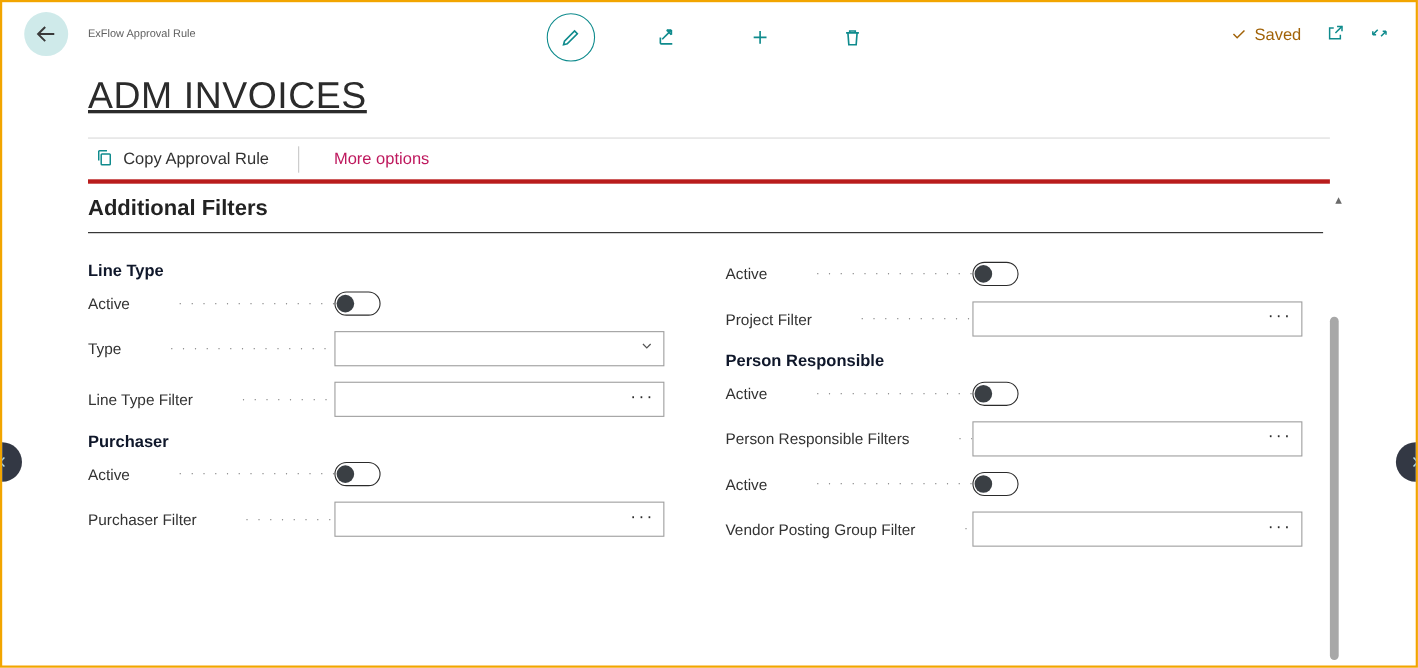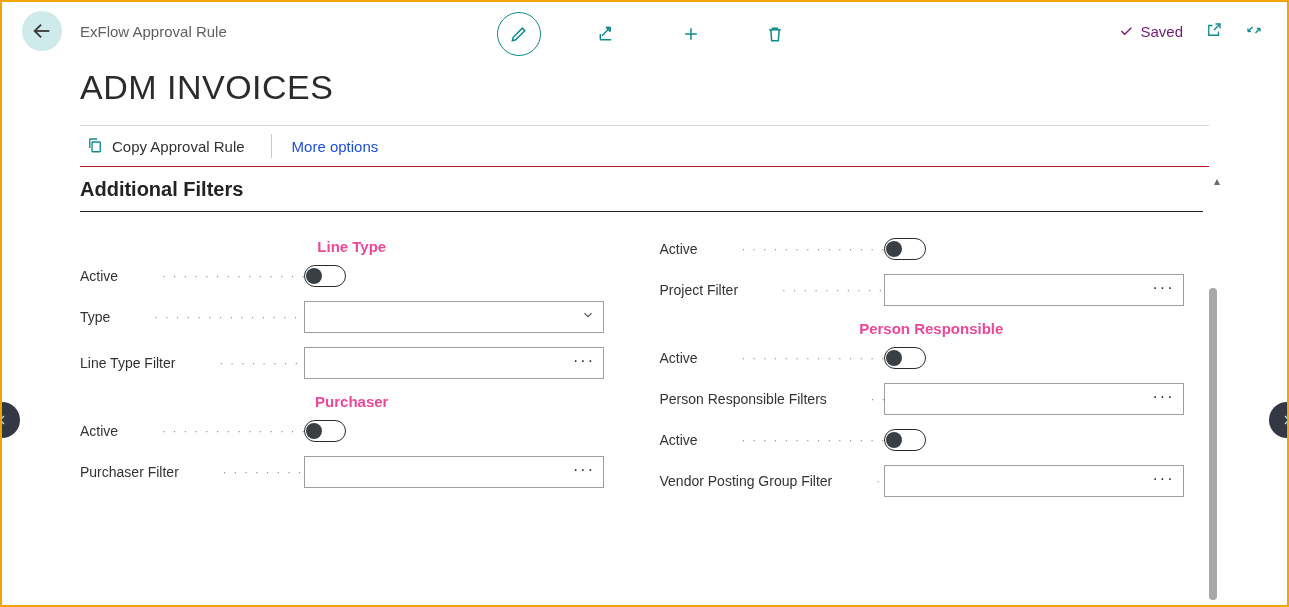--- a/index.html
+++ b/index.html
@@ -5,55 +5,55 @@
   * { box-sizing: border-box; }
   html, body { margin:0; padding:0; }
   body { font-family: "Segoe UI", Arial, sans-serif; font-size:14px; color:#212121;
          width:1289px; height:607px; border:2px solid #F2A500; background:#fff; position:relative; overflow:hidden; }
 
   
   .topbar { display:flex; align-items:center; height:58px; padding:0 24px 0 20px; }
   .back-btn { width:40px; height:40px; border-radius:50%; background:#cfeaea;
               display:flex; align-items:center; justify-content:center; cursor:pointer; color:#3a3a3a; }
   .back-btn svg { width:22px; height:22px; }
-  .crumb { margin-left:18px; color:#606060; font-size:15px; }
+  .crumb { margin-left:18px; color:#606060; font-size:10px; }
 
   .center-actions { position:absolute; left:50%; transform:translateX(-50%);
                     top:10px; display:flex; gap:48px; align-items:center; }
   .act-btn { width:36px; height:36px; display:flex; align-items:center; justify-content:center;
              color:#0f8b8d; cursor:pointer; }
   .act-btn.circle { width:44px; height:44px; border:1px solid #0f8b8d; border-radius:50%; }
   .act-btn svg { width:20px; height:20px; }
   .act-btn.circle svg { width:20px; height:20px; }
 
   .right-actions { margin-left:auto; display:flex; align-items:center; gap:22px; }
-  .saved-block { display:flex; align-items:center; gap:6px; color:#701a75; font-size:15px;}
+  .saved-block { display:flex; align-items:center; gap:6px; color:#a16207; font-size:15px;}
   .saved-block svg { width:16px; height:16px; }
   .r-ico { color:#0f8b8d; cursor:pointer; }
   .r-ico svg { width:18px; height:18px; }
 
   
   .title-block { padding:0 0 0 78px; margin-top:-4px; }
-  .title-block h1 { font-weight:300; font-size:34px; letter-spacing:0.5px; color:#2b2b2b; margin:12px 0 18px 0; }
-
-  
-  .actionbar { margin:0 78px 0 78px; border-top:1px solid #d9d9d9; border-bottom:1px solid #b91c1c;
+  .title-block h1 { font-weight:300; font-size:34px; letter-spacing:0.5px; color:#2b2b2b; margin:12px 0 18px 0;text-decoration:underline; }
+
+  
+  .actionbar { margin:0 78px 0 78px; border-top:1px solid #d9d9d9; border-bottom:4px solid #b91c1c;
                height:42px; display:flex; align-items:center; font-size:15px; }
   .ab-item { display:flex; align-items:center; gap:8px; color:#323232; cursor:pointer; padding:0 6px; }
   .ab-item svg { width:18px; height:18px; color:#0f8b8d; }
   .ab-div { width:1px; height:24px; background:#c8c8c8; margin:0 20px; }
-  .ab-more { color:#1d4ed8; cursor:pointer; }
+  .ab-more { color:#be185d; cursor:pointer;margin-left:12px; }
 
   
   .content { position:absolute; left:78px; right:84px; top:170px; bottom:8px; overflow:hidden; }
   .section-head { font-size:20px; font-weight:600; color:#222; padding:6px 0 10px 0;
                   border-bottom:1px solid #222; margin-bottom:18px; }
   .cols { display:flex; gap:36px; }
   .col { flex:1; }
-  .grouphead { font-weight:600; font-size:15px; color:#ec4899; margin:8px 0 10px 0;text-align:center; }
+  .grouphead { font-weight:600; font-size:15px; color:#0f172a; margin:8px 0 10px 0; }
 
   .row { display:flex; align-items:center; margin:8px 0 14px 0; }
   .row .lbl { width:224px; color:#333; font-size:14px; display:flex; align-items:center;gap:38px; }
   .row .dots { color:#8d8d8d; letter-spacing:2px; font-size:11px; white-space:nowrap; overflow:hidden; padding-left:6px; flex:1;}
   .row .ctrl { width:300px; display:flex; justify-content:flex-start; }
 
   
   .toggle { width:42px; height:22px; border:1px solid #2b2b2b; border-radius:11px; display:flex;
             align-items:center; padding:1px; background:#fff; cursor:pointer; }
   .toggle .knob { width:16px; height:16px; border-radius:50%; background:#3a3f44; }

